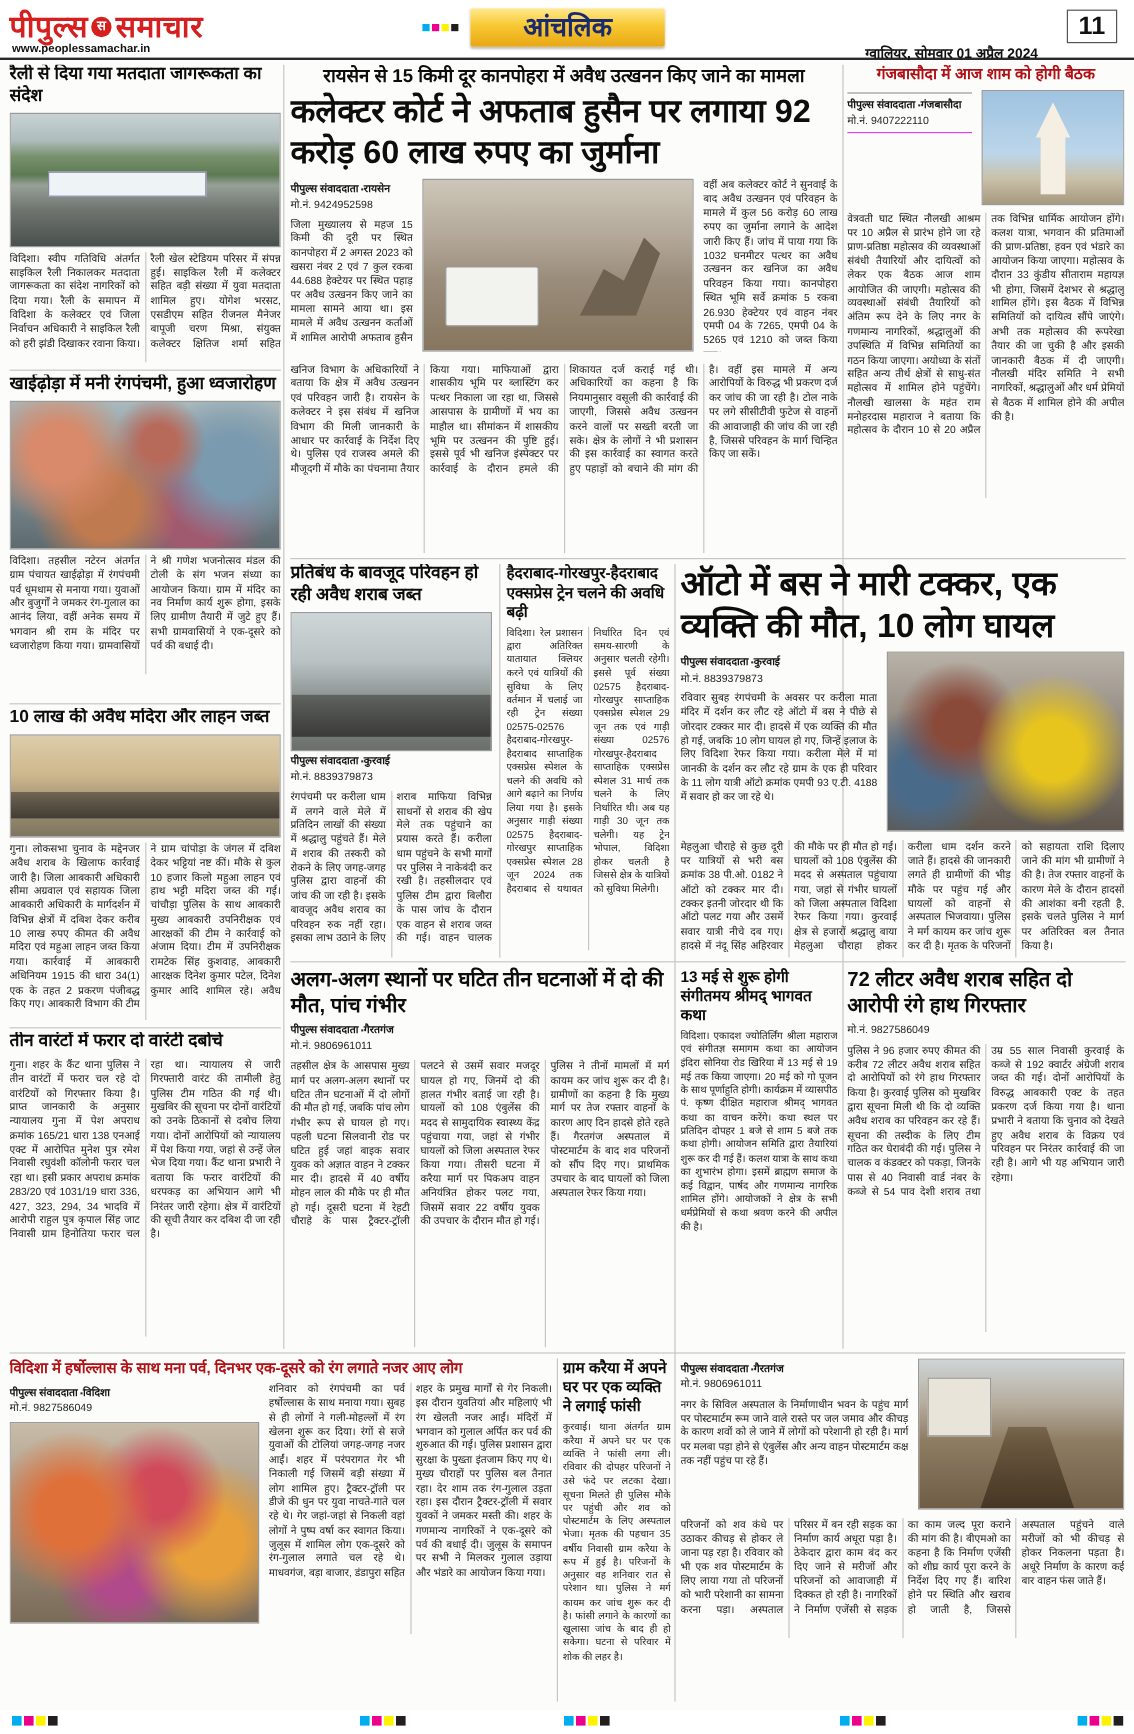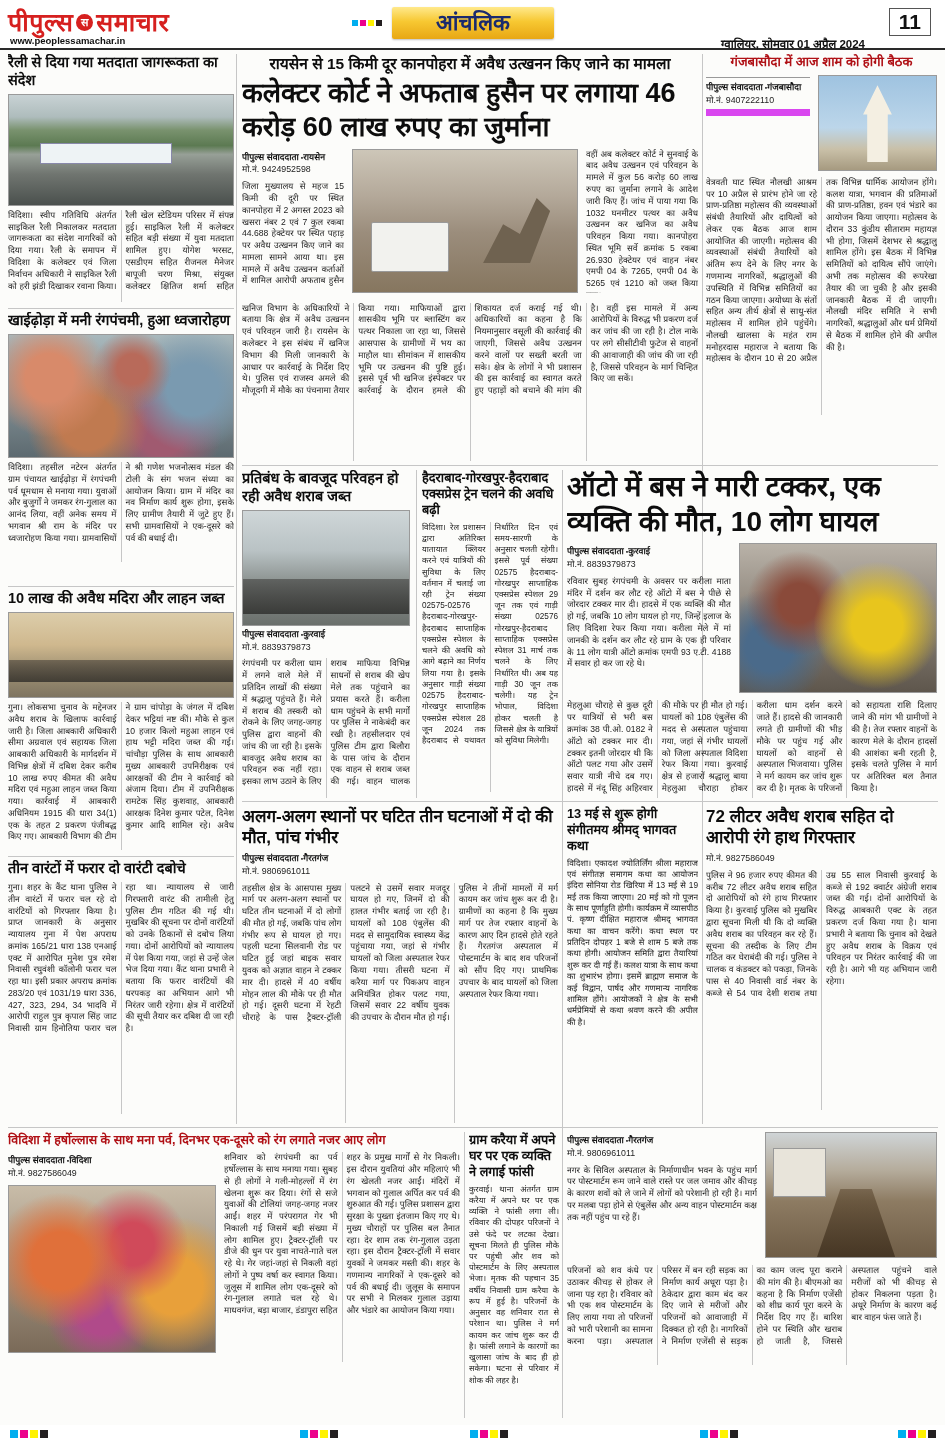--- a/index.html
+++ b/index.html
@@ -31,21 +31,21 @@
   .sub{color:var(--subhead-red);font-weight:bold;line-height:1.3;margin-bottom:4px;}
   .body-txt{font-size:8.6px;line-height:1.37;text-align:justify;color:#1c1c1c;}
   .cols-2{column-count:2;column-gap:9px;column-rule:1px solid var(--rule);}
   .cols-3{column-count:3;column-gap:9px;column-rule:1px solid var(--rule);}
   .cols-4{column-count:4;column-gap:9px;column-rule:1px solid var(--rule);}
   .byline{font-size:8.8px;line-height:1.45;margin:2px 0 5px;}
   .byline .ag{font-weight:bold;}
   .byline .ag::after{content:" \25AA ";font-size:7px;color:#333;}
   .byline .pl{font-weight:bold;}
   .byline .ph-no{display:block;color:#222;}
-  .byline.boxed{border-top:1px solid #999;border-bottom:7px solid #d946ef;padding:3px 0;}
+  .byline.boxed{border-top:1px solid #999;border-bottom:1px solid #d946ef;padding:3px 0;}
   .row{display:flex;gap:8px;align-items:flex-start;}
   .hline,.vline{position:absolute;background:var(--rule);}
   .hline{height:1px;}
   .vline{width:1px;}
 
   
   .photo{position:relative;overflow:hidden;border:1px solid #9a9a9a;flex:none;}
   .ph-rally{background:linear-gradient(180deg,#c8d2d4 0%,#aebcbc 20%,#79926e 32%,#5c7a52 46%,#97a097 54%,#707570 72%,#4a504d 100%);}
   .ph-rally::before{content:"";position:absolute;left:14%;top:44%;width:58%;height:17%;background:#eef3f5;border:1px solid #88a;}
   .ph-group{background:radial-gradient(circle at 18% 35%,#d88a6a 12%,transparent 30%),radial-gradient(circle at 55% 28%,#b86a5a 10%,transparent 26%),radial-gradient(circle at 82% 45%,#7a9ab0 13%,transparent 32%),radial-gradient(circle at 35% 72%,#c07a50 16%,transparent 36%),radial-gradient(circle at 68% 78%,#a05a70 14%,transparent 34%),linear-gradient(180deg,#a8b8bc,#5d6a70);}
@@ -126,21 +126,21 @@
     <div class="body-txt cols-2" style="margin-top:4px;height:148px;overflow:hidden;">गुना। लोकसभा चुनाव के मद्देनजर अवैध शराब के खिलाफ कार्रवाई जारी है। जिला आबकारी अधिकारी सीमा अग्रवाल एवं सहायक जिला आबकारी अधिकारी के मार्गदर्शन में विभिन्न क्षेत्रों में दबिश देकर करीब 10 लाख रुपए कीमत की अवैध मदिरा एवं महुआ लाहन जब्त किया गया। कार्रवाई में आबकारी अधिनियम 1915 की धारा 34(1) एक के तहत 2 प्रकरण पंजीबद्ध किए गए। आबकारी विभाग की टीम ने ग्राम चांपोड़ा के जंगल में दबिश देकर भट्टियां नष्ट कीं। मौके से कुल 10 हजार किलो महुआ लाहन एवं हाथ भट्टी मदिरा जब्त की गई। चांचौड़ा पुलिस के साथ आबकारी मुख्य आबकारी उपनिरीक्षक एवं आरक्षकों की टीम ने कार्रवाई को अंजाम दिया। टीम में उपनिरीक्षक रामटेक सिंह कुशवाह, आबकारी आरक्षक दिनेश कुमार पटेल, दिनेश कुमार आदि शामिल रहे। अवैध शराब के विरुद्ध अभियान आगे भी जारी रहेगा।</div>
   </section>
 
   <section class="art" style="left:8px;top:860px;width:226px;height:264px;">
     <h2 class="hl hl-sec">तीन वारंटों में फरार दो वारंटी दबोचे</h2>
     <div class="body-txt cols-2" style="height:232px;overflow:hidden;">गुना। शहर के कैंट थाना पुलिस ने तीन वारंटों में फरार चल रहे दो वारंटियों को गिरफ्तार किया है। प्राप्त जानकारी के अनुसार न्यायालय गुना में पेश अपराध क्रमांक 165/21 धारा 138 एनआई एक्ट में आरोपित मुनेश पुत्र रमेश निवासी रघुवंशी कॉलोनी फरार चल रहा था। इसी प्रकार अपराध क्रमांक 283/20 एवं 1031/19 धारा 336, 427, 323, 294, 34 भादवि में आरोपी राहुल पुत्र कृपाल सिंह जाट निवासी ग्राम हिनोतिया फरार चल रहा था। न्यायालय से जारी गिरफ्तारी वारंट की तामीली हेतु पुलिस टीम गठित की गई थी। मुखबिर की सूचना पर दोनों वारंटियों को उनके ठिकानों से दबोच लिया गया। दोनों आरोपियों को न्यायालय में पेश किया गया, जहां से उन्हें जेल भेज दिया गया। कैंट थाना प्रभारी ने बताया कि फरार वारंटियों की धरपकड़ का अभियान आगे भी निरंतर जारी रहेगा। क्षेत्र में वारंटियों की सूची तैयार कर दबिश दी जा रही है।</div>
   </section>
 
   <section class="art" style="left:242px;top:54px;width:456px;height:408px;">
     <div class="hl kicker center">रायसेन से 15 किमी दूर कानपोहरा में अवैध उत्खनन किए जाने का मामला</div>
-    <h1 class="hl hl-main">कलेक्टर कोर्ट ने अफताब हुसैन पर लगाया 46 करोड़ 60 लाख रुपए का जुर्माना</h1>
+    <h1 class="hl hl-main">कलेक्टर कोर्ट ने अफताब हुसैन पर लगाया 92 करोड़ 60 लाख रुपए का जुर्माना</h1>
     <div class="row" style="height:148px;">
       <div style="width:102px;flex:none;">
         <div class="byline">
           <span class="ag">पीपुल्स संवाददाता</span><span class="pl">रायसेन</span>
           <span class="ph-no">मो.नं. 9424952598</span>
         </div>
         <div class="body-txt" style="height:106px;overflow:hidden;">जिला मुख्यालय से महज 15 किमी की दूरी पर स्थित कानपोहरा में 2 अगस्त 2023 को खसरा नंबर 2 एवं 7 कुल रकबा 44.688 हेक्टेयर पर स्थित पहाड़ पर अवैध उत्खनन किए जाने का मामला सामने आया था। इस मामले में अवैध उत्खनन कर्ताओं में शामिल आरोपी अफताब हुसैन पर 28 करोड़ रुपए का जुर्माना खनिज विभाग द्वारा पूर्व में लगाया गया था।</div>
       </div>
       <div class="photo ph-excavator" style="width:226px;height:144px;"></div>
       <div class="body-txt" style="flex:1;height:144px;overflow:hidden;">वहीं अब कलेक्टर कोर्ट ने सुनवाई के बाद अवैध उत्खनन एवं परिवहन के मामले में कुल 56 करोड़ 60 लाख रुपए का जुर्माना लगाने के आदेश जारी किए हैं। जांच में पाया गया कि 1032 घनमीटर पत्थर का अवैध उत्खनन कर खनिज का अवैध परिवहन किया गया। कानपोहरा स्थित भूमि सर्वे क्रमांक 5 रकबा 26.930 हेक्टेयर एवं वाहन नंबर एमपी 04 के 7265, एमपी 04 के 5265 एवं 1210 को जब्त किया गया।</div>

